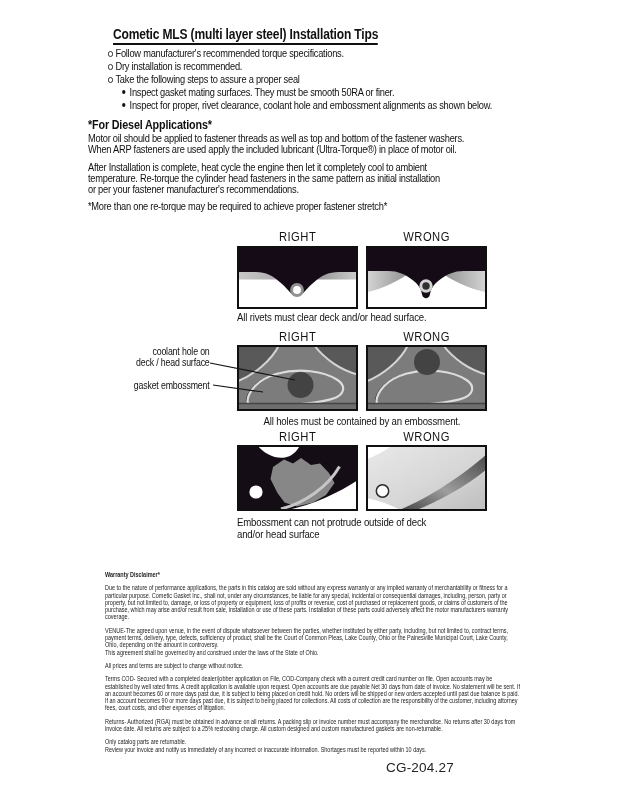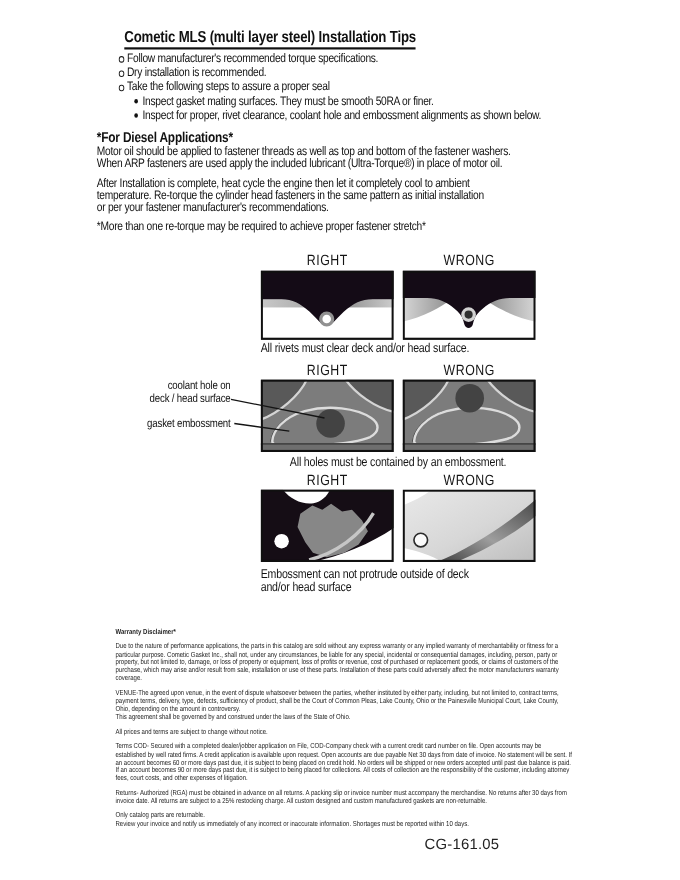--- a/index.html
+++ b/index.html
@@ -211,15 +211,15 @@
     <p>Due to the nature of performance applications, the parts in this catalog are sold without any express warranty or any implied warranty of merchantability or fitness for a particular purpose.  Cometic Gasket Inc., shall not, under any circumstances, be liable for any special, incidental or consequential damages, including, person, party or property, but not limited to, damage, or loss of property or equipment, loss of profits or revenue, cost of purchased or replacement goods, or claims of customers of the purchase, which may arise and/or result from sale, installation or use of these parts.  Installation of these parts could adversely affect the motor manufacturers warranty coverage.</p>
     <p class="tight">VENUE-The agreed upon venue, in the event of dispute whatsoever between the parties, whether instituted by either party, including, but not limited to, contract terms, payment terms, delivery, type, defects, sufficiency of product, shall be the Court of Common Pleas, Lake County, Ohio or the Painesville Municipal Court, Lake County, Ohio, depending on the amount in controversy.</p>
     <p>This agreement shall be governed by and construed under the laws of the State of Ohio.</p>
     <p>All prices and terms are subject to change without notice.</p>
     <p>Terms COD- Secured with a completed dealer/jobber application on File, COD-Company check with a current credit card number on file.  Open accounts may be established by well rated firms.  A credit application is available upon request.  Open accounts are due payable Net 30 days from date of invoice.  No statement will be sent.  If an account becomes 60 or more days past due, it is subject to being placed on credit hold.  No orders will be shipped or new orders accepted until past due balance is paid.  If an account becomes 90 or more days past due, it is subject to being placed for collections.  All costs of collection are the responsibility of the customer, including attorney fees, court costs, and other expenses of litigation.</p>
     <p>Returns- Authorized (RGA) must be obtained in advance on all returns.  A packing slip or invoice number must accompany the merchandise.  No returns after 30 days from invoice date.  All returns are subject to a 25% restocking charge.  All custom designed and custom manufactured gaskets are non-returnable.</p>
     <p class="tight">Only catalog parts are returnable.</p>
     <p class="tight">Review your invoice and notify us immediately of any incorrect or inaccurate information.  Shortages must be reported within 10 days.</p>
   </div>
 
-  <div class="abs pagenum nowrap">CG-161.05</div>
+  <div class="abs pagenum nowrap">CG-204.27</div>
 
 </div>
 
 </body></html>

